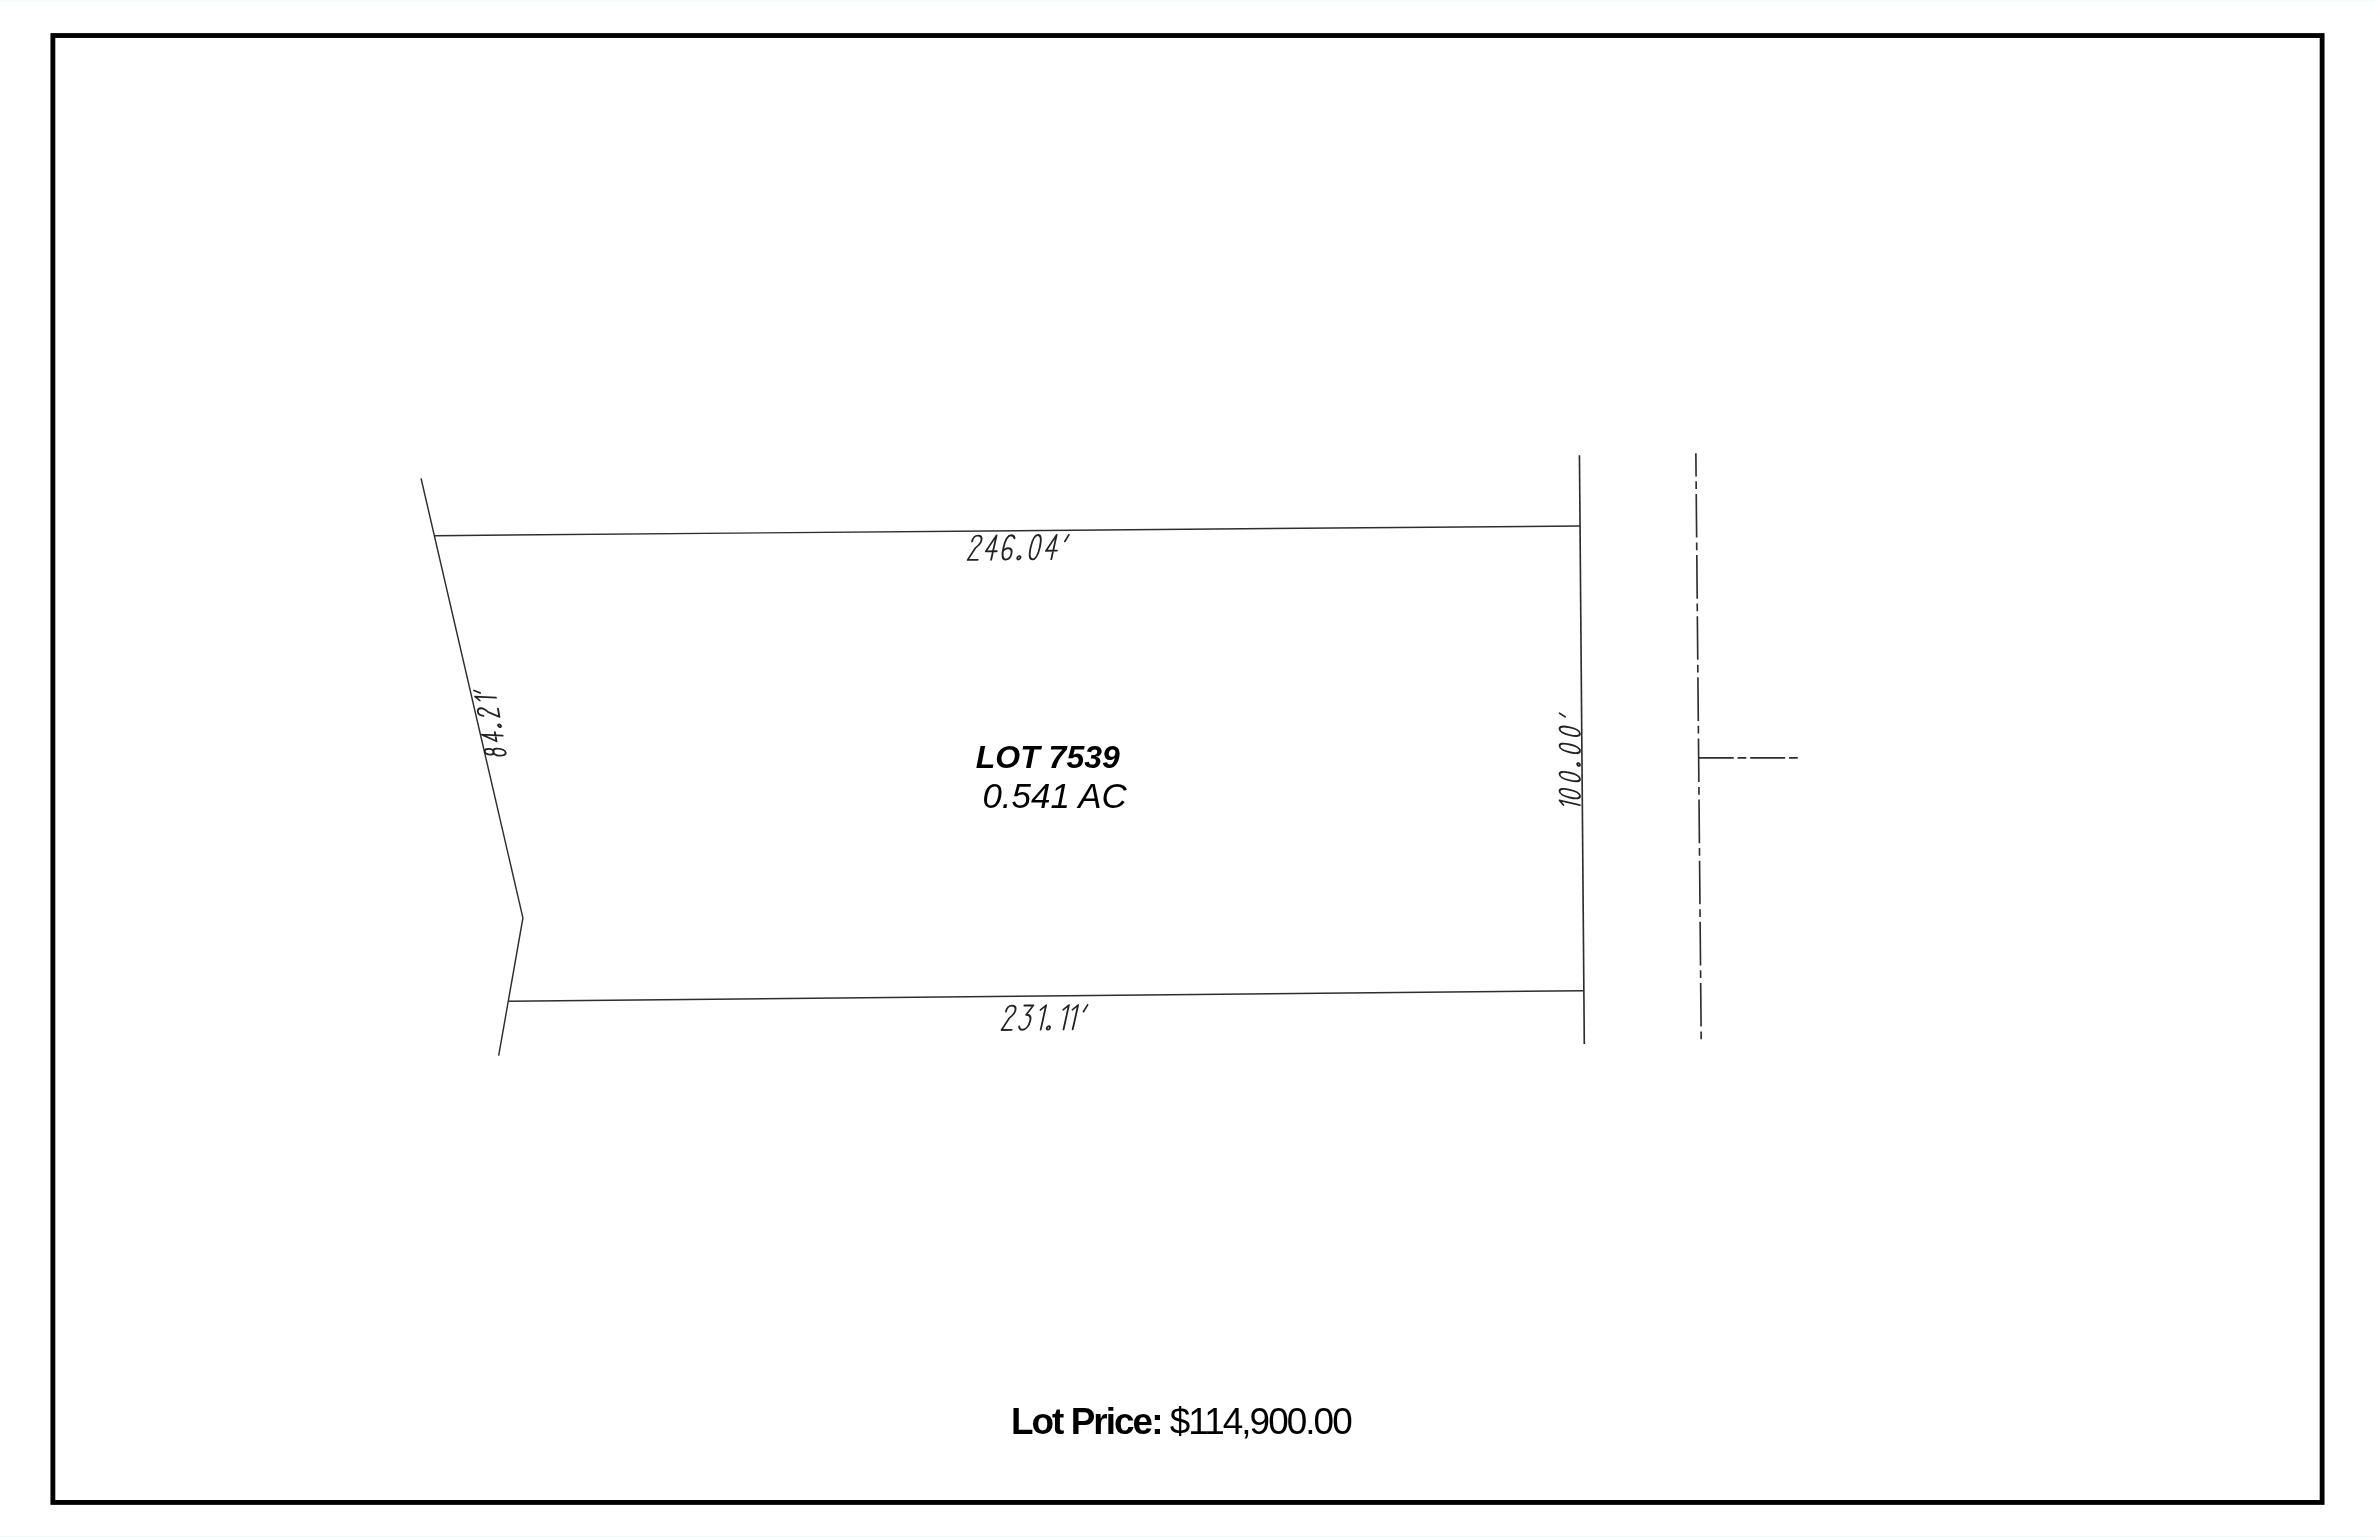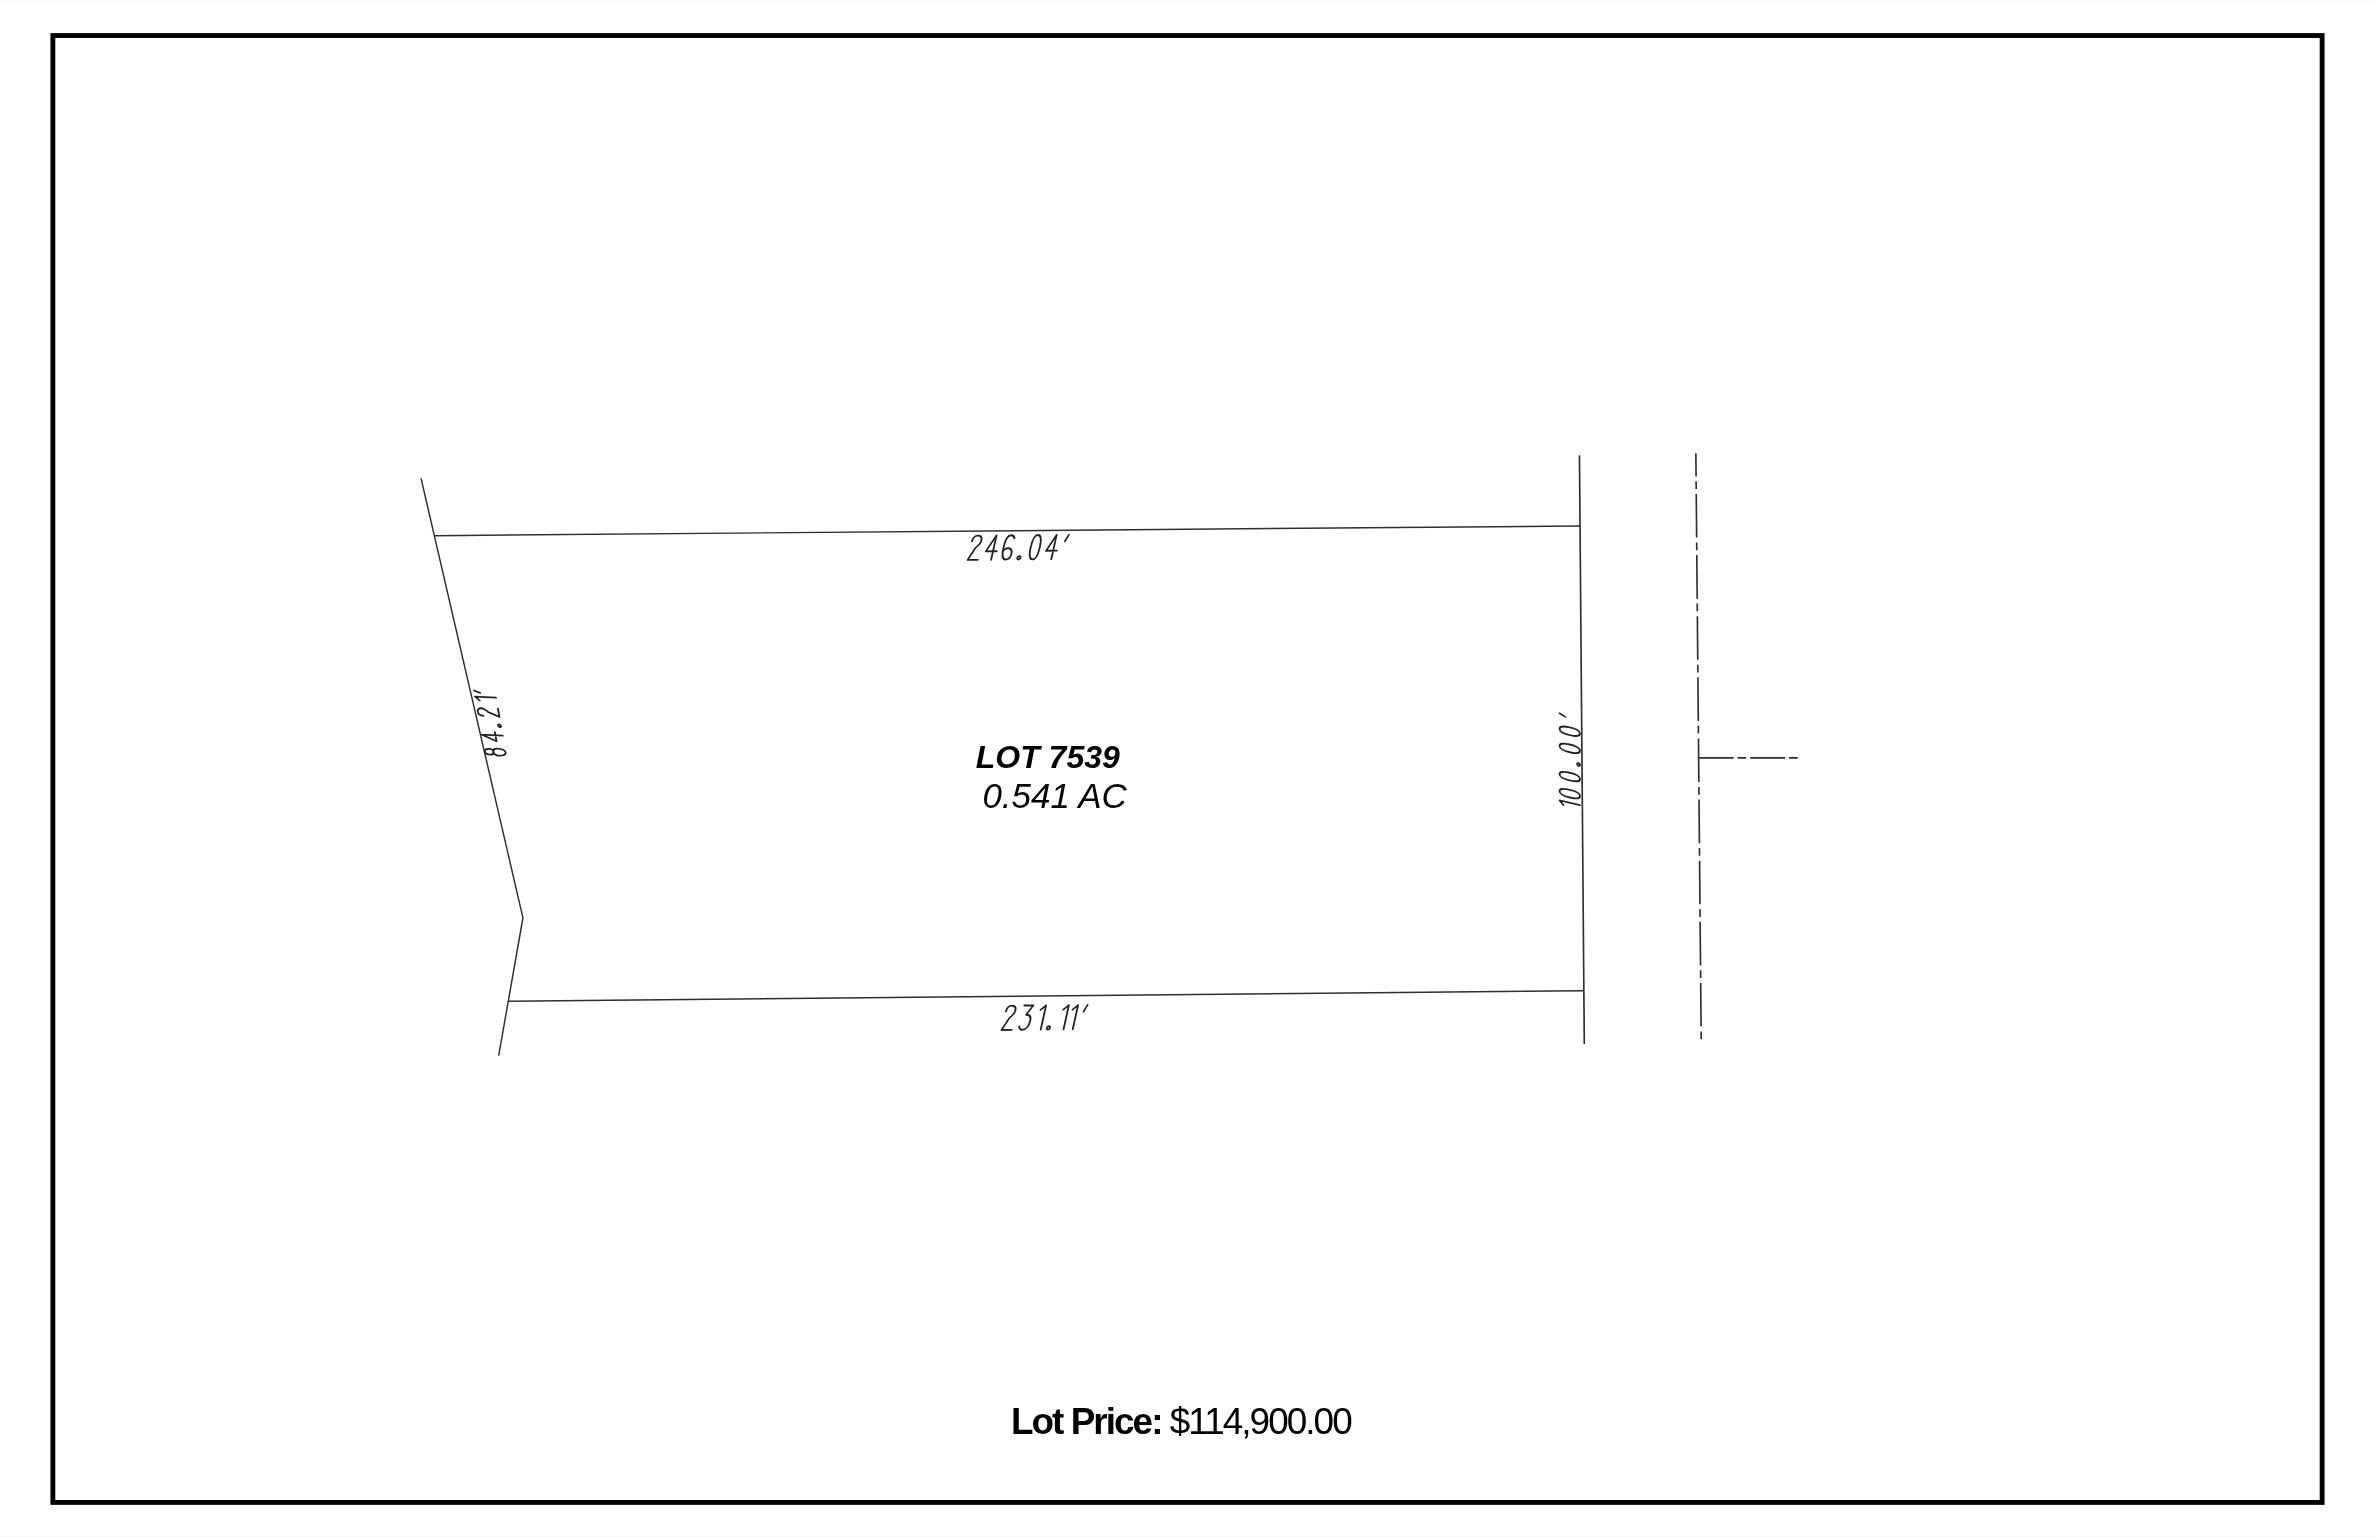--- a/index.html
+++ b/index.html
@@ -1,16 +1,16 @@
 <!DOCTYPE html>
 <html><head>
 <meta charset="utf-8">
 <style>
   html,body{margin:0;padding:0;background:#ffffff;}
-  .page{position:relative;width:2375px;height:1537px;background:#f9a8d4;overflow:hidden;}
+  .page{position:relative;width:2375px;height:1537px;background:#5eead4;overflow:hidden;}
   svg{position:absolute;left:0;top:0;}
   text{font-family:"Liberation Sans",sans-serif;}
 </style>
 </head>
 <body>
 <div class="page">
 <svg width="2375" height="1537" viewBox="0 0 2448 1584">
   <defs>
     <g id="d0">
           <path d="M 5.3,-25 C 2.1,-25 0.6,-20.7 0.6,-12.5 C 0.6,-4.3 2.1,0 5.3,0 C 8.5,0 10,-4.3 10,-12.5 C 10,-20.7 8.5,-25 5.3,-25 Z"></path>

